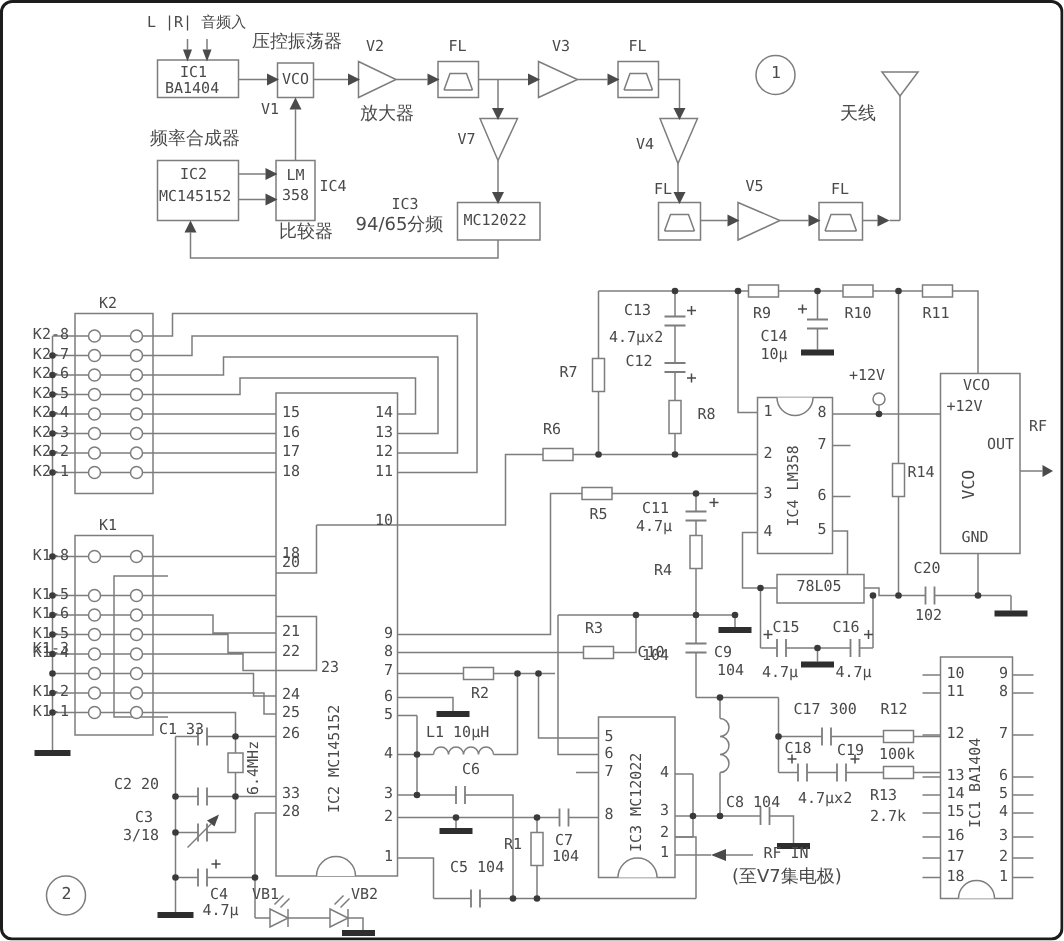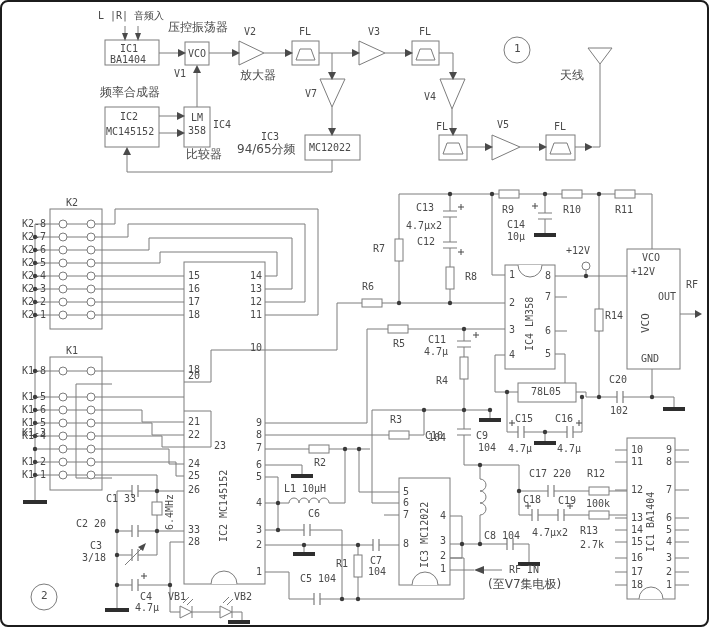--- a/index.html
+++ b/index.html
@@ -430,21 +430,21 @@
 <div class="lb" style="left:652px;top:454px;width:18px;text-align:right">8</div>
 <div class="lb" style="left:652px;top:482px;width:18px;text-align:right">7</div>
 <div class="lb" style="left:652px;top:510px;width:18px;text-align:right">6</div>
 <div class="lb" style="left:652px;top:522px;width:18px;text-align:right">5</div>
 <div class="lb" style="left:652px;top:534px;width:18px;text-align:right">4</div>
 <div class="lb" style="left:652px;top:550px;width:18px;text-align:right">3</div>
 <div class="lb" style="left:652px;top:564px;width:18px;text-align:right">2</div>
 <div class="lb" style="left:652px;top:577px;width:18px;text-align:right">1</div>
 <div class="lb vert" style="left:643px;top:550px">IC1 BA1404</div>
 
-<div class="lb" style="left:104px;top:491px">C1 33</div>
+<div class="lb" style="left:104px;top:479px">C1 33</div>
 <div class="lb vert" style="left:162px;top:528px">6.4MHz</div>
 <div class="lb" style="left:74px;top:516px">C2 20</div>
 <div class="lb" style="left:88px;top:538px">C3</div>
 <div class="lb" style="left:80px;top:550px">3/18</div>
 <div class="lb" style="left:138px;top:589px">C4</div>
 <div class="lb" style="left:133px;top:600px">4.7μ</div>
 <div class="lb" style="left:166px;top:589px">VB1</div>
 <div class="lb" style="left:232px;top:589px">VB2</div>
 <div class="lb" style="left:334px;top:556px">R1</div>
 <div class="lb" style="left:298px;top:571px">C5 104</div>
@@ -475,21 +475,21 @@
 <div class="lb" style="left:613px;top:202px">R11</div>
 <div class="lb" style="left:564px;top:243px">+12V</div>
 <div class="lb" style="left:603px;top:308px">R14</div>
 <div class="lb" style="left:607px;top:372px">C20</div>
 <div class="lb" style="left:608px;top:403px">102</div>
 <div class="lb" style="left:529px;top:384px">78L05</div>
 <div class="lb" style="left:513px;top:411px">C15</div>
 <div class="lb" style="left:506px;top:441px">4.7μ</div>
 <div class="lb" style="left:553px;top:411px">C16</div>
 <div class="lb" style="left:555px;top:441px">4.7μ</div>
-<div class="lb" style="left:527px;top:466px">C17 220</div>
+<div class="lb" style="left:527px;top:466px">C17 300</div>
 <div class="lb" style="left:521px;top:492px">C18</div>
 <div class="lb" style="left:556px;top:493px">C19</div>
 <div class="lb" style="left:530px;top:525px">4.7μx2</div>
 <div class="lb" style="left:585px;top:466px">R12</div>
 <div class="lb" style="left:584px;top:496px">100k</div>
 <div class="lb" style="left:578px;top:523px">R13</div>
 <div class="lb" style="left:578px;top:537px">2.7k</div>
 <div class="lb" style="left:482px;top:528px">C8 104</div>
 <div class="lb" style="left:507px;top:562px">RF IN</div>
 <div class="lb cn" style="left:486px;top:576px">(至V7集电极)</div>

